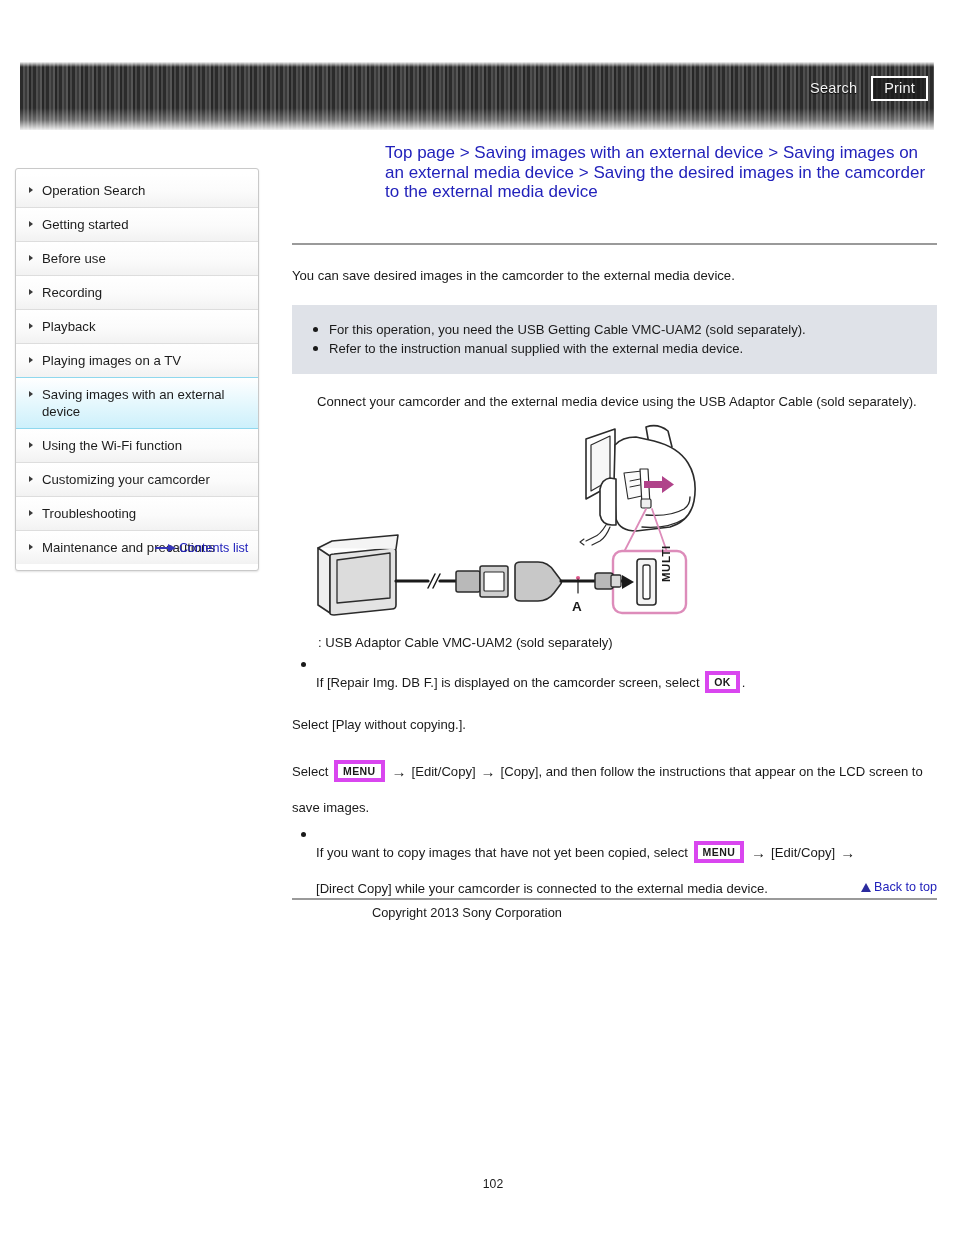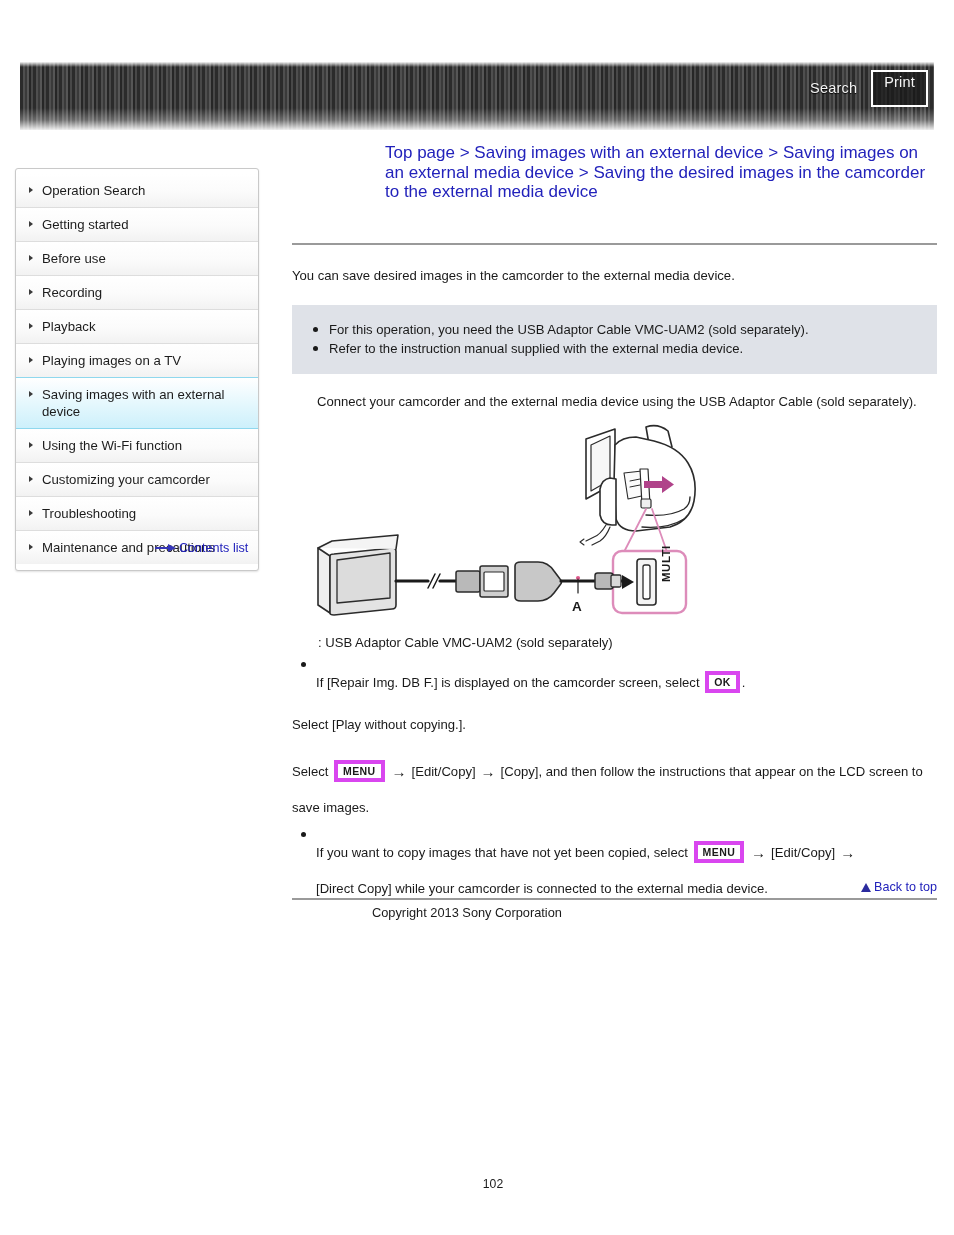--- a/index.html
+++ b/index.html
@@ -53,21 +53,21 @@
     color: #f2f2f2;
     font-size: 14.5px;
     text-shadow: 0 1px 1px #000;
     cursor: pointer;
     letter-spacing: .2px;
   }
   #print-button {
     color: #f4f4f4;
     font-size: 14.5px;
     border: 2px solid #ffffff;
-    padding: 2px 11px 15px 11px;
+    padding: 2px 11px 3px 11px;
     background: rgba(25,25,25,0.72);
     cursor: pointer;
     letter-spacing: .2px;
     text-align: right;
   }
 
   
   #breadcrumb {
     position: absolute;
     left: 385px;
@@ -386,21 +386,21 @@
   <span class="arrow"></span><span>Contents list</span>
 </div>
 
 <div id="main">
   <div id="top-rule"></div>
 
   <p class="para" id="intro-para">You can save desired images in the camcorder to the external media device.</p>
 
   <div id="note-box">
     <ul>
-      <li>For this operation, you need the USB Adaptor Cable VMC-UAM2 (sold separately).</li>
+      <li>For this operation, you need the USB Getting Cable VMC-UAM2 (sold separately).</li>
       <li>Refer to the instruction manual supplied with the external media device.</li>
     </ul>
   </div>
 
   <div class="indent-block">
     <p class="step-para">Connect your camcorder and the external media device using the USB Adaptor Cable (sold separately).</p>
   </div>
 
   <div id="figure">
     <svg width="430" height="196" viewBox="0 0 430 196">

